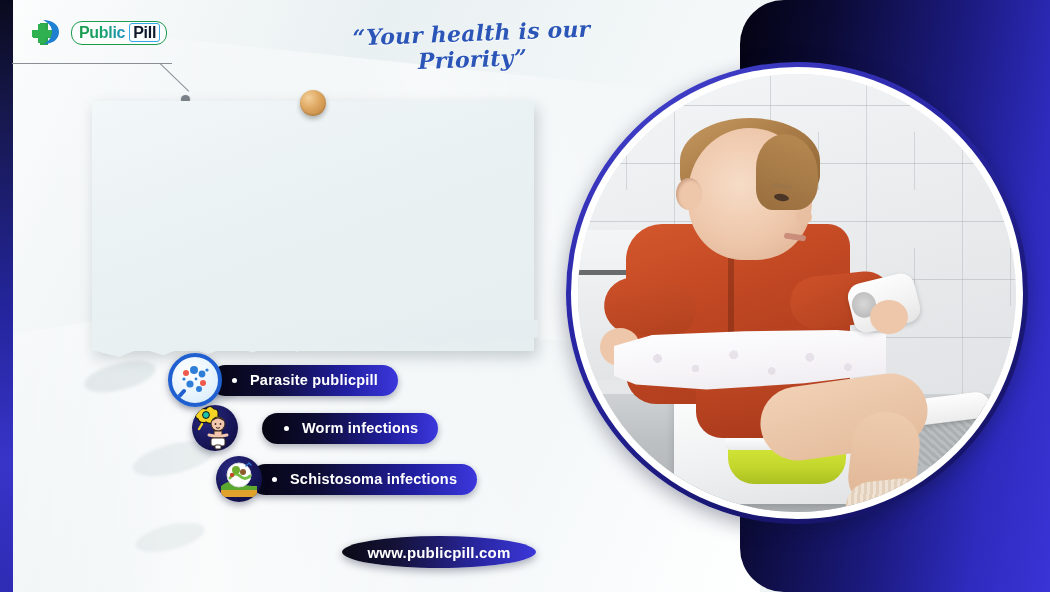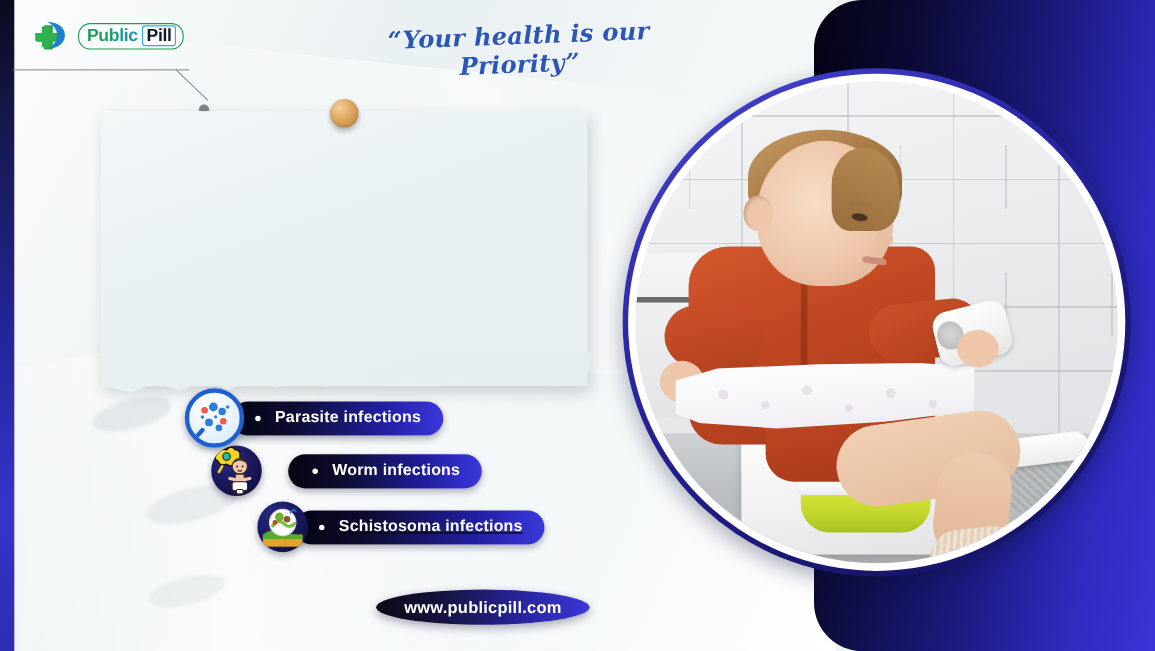--- a/index.html
+++ b/index.html
@@ -130,21 +130,21 @@
     height:31px;display:flex;align-items:center;gap:13px;
     padding:0 20px 0 16px;border-radius:17px;margin-left:-12px;
     background:linear-gradient(90deg,#050512 0%,#0d0c33 30%,#211fa0 72%,#3b37dd 100%);
     box-shadow:0 3px 7px rgba(10,15,45,.32);
   }
   .feat-bullet{width:5px;height:5px;border-radius:50%;background:#fff;flex:0 0 auto;margin-left:6px;}
   .feat-label{color:#ffffff;font-size:14.5px;font-weight:700;letter-spacing:.2px;white-space:nowrap;}
 
   .f1{left:168px;top:353px;}
   .f2{left:192px;top:405px;gap:36px;}
-  .f3{left:234px;top:456px;text-decoration:underline;}
+  .f3{left:216px;top:456px;}
 
   
   .ico-mag{background:radial-gradient(circle at 38% 32%,#ffffff 0%,#e8f4fd 55%,#cfe7fa 100%);
            border:4px solid #1f5fd0;border-radius:50%;}
   .ico-dark{background:radial-gradient(circle at 35% 28%,#2b2a82 0%,#1a1960 45%,#0d0c3a 100%);}
 
   
   .site{
     position:absolute;left:342px;top:536px;width:194px;height:32px;border-radius:50%;
     background:linear-gradient(90deg,#0a0a16 0%,#141238 28%,#2a27a6 72%,#3b37d8 100%);
@@ -310,21 +310,21 @@
             <circle cx="27" cy="32" r="3"></circle>
           <circle cx="12" cy="22" r="1.6"></circle>
             <circle cx="35" cy="13" r="1.6"></circle>
           <circle cx="24" cy="22" r="1.4"></circle>
         </g>
         <path d="M3 44 L12 34" stroke="#1f5fd0" stroke-width="4" stroke-linecap="round" fill="none"></path>
       </svg>
     </span>
     <span class="feat-pill">
       <span class="feat-bullet"></span>
-      <span class="feat-label">Parasite infections</span>
+      <span class="feat-label">Parasite publicpill</span>
     </span>
   </div>
 
   <div class="feat f2">
     <span class="feat-icon ico-dark">
       <svg width="46" height="46" viewBox="0 0 46 46">
         <g transform="translate(-2,-3)">
           <path d="M8 10 q3-5 8-3 q4-5 8 0 q5 0 4 6 q2 5-4 6 q-3 4-8 1 q-6 2-8-3 q-5-2 0-7 Z" fill="#f5d324" stroke="#111" stroke-width="1.2"></path>
           <circle cx="16" cy="13" r="3.4" fill="#20c2a8" stroke="#111" stroke-width="1"></circle>
           <path d="M12 22 l-3 5" stroke="#f5d324" stroke-width="2.4" stroke-linecap="round"></path>

